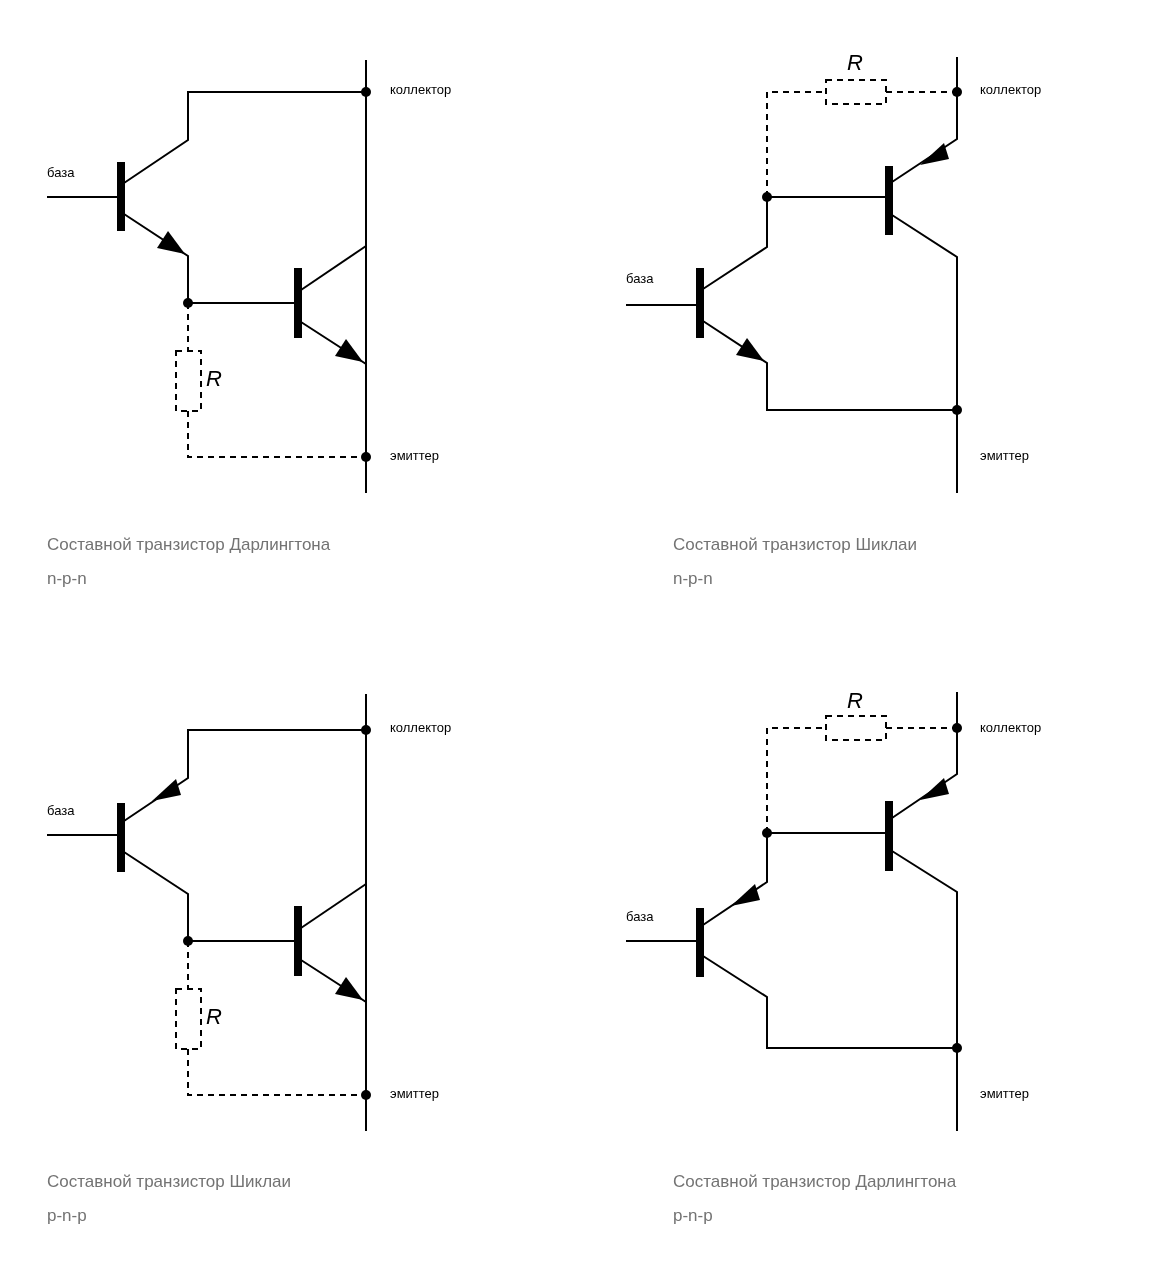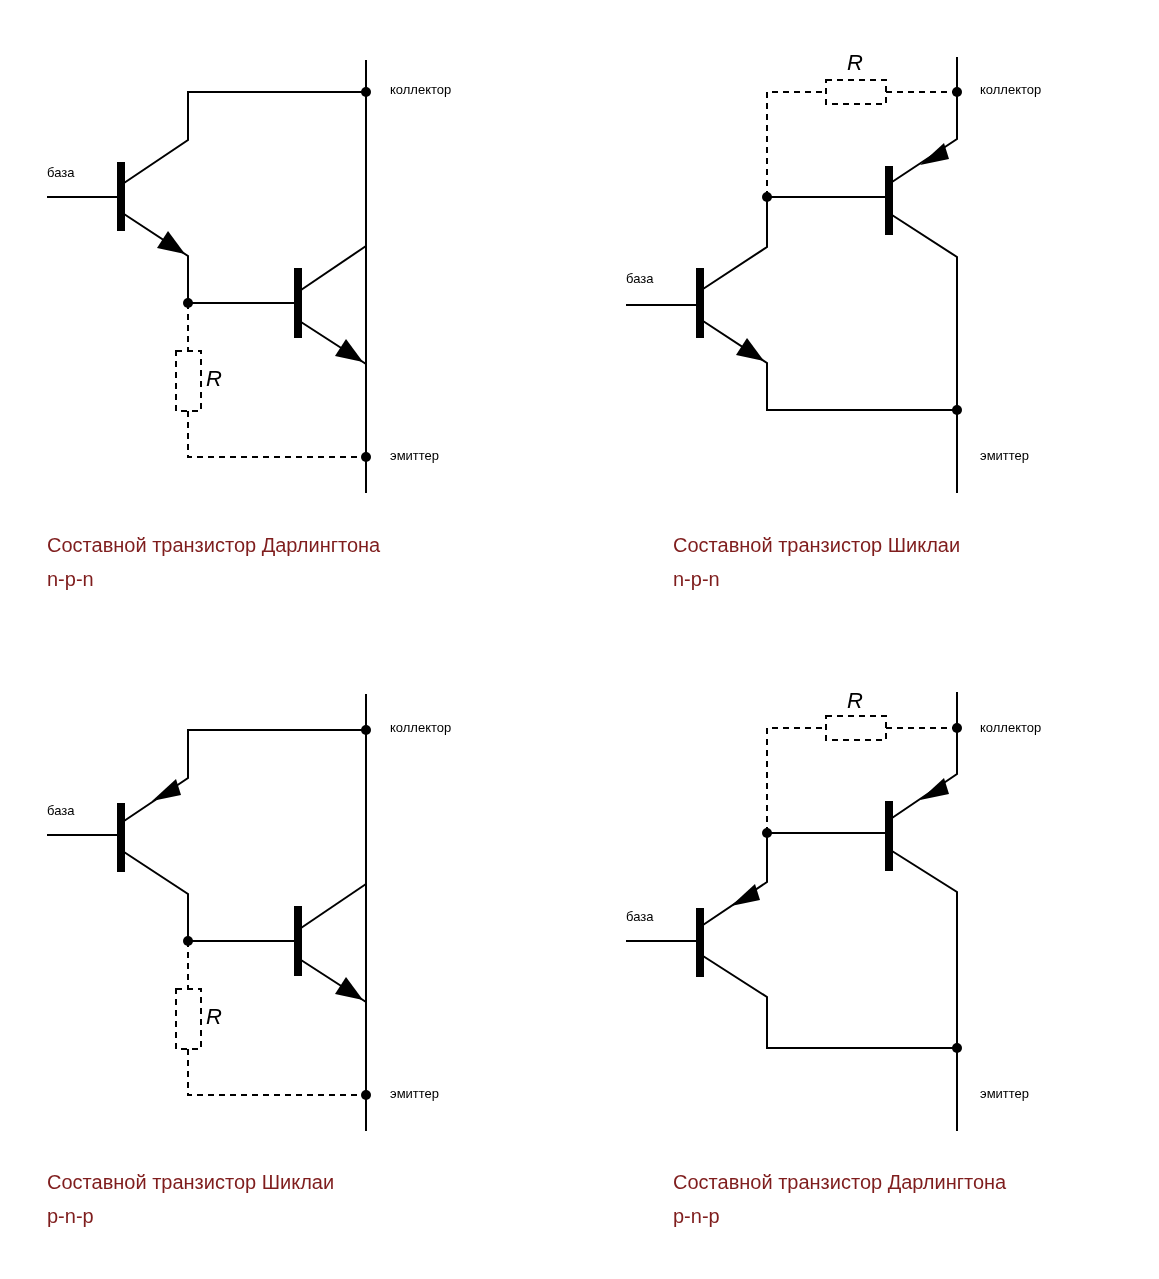--- a/index.html
+++ b/index.html
@@ -5,21 +5,21 @@
   html, body { margin:0; padding:0; background:#ffffff; }
   body { width:1159px; height:1279px; position:relative; overflow:hidden; font-family:"Liberation Sans", sans-serif; }
   svg#canvas { position:absolute; left:0; top:0; }
   .wire { stroke:#000; stroke-width:2; fill:none; }
   .dash { stroke:#000; stroke-width:2; fill:none; stroke-dasharray:6 5; }
   .bar { fill:#000; }
   .dot { fill:#000; }
   .arrow { fill:#000; }
   .pin-label { font-family:"Liberation Sans", sans-serif; font-size:13px; fill:#000; }
   .r-label { font-family:"Liberation Sans", sans-serif; font-size:22px; font-style:italic; fill:#000; }
-  .caption { position:absolute; font-family:"Liberation Sans", sans-serif; font-size:20px; line-height:34px; color:#7f1d1d; white-space:nowrap; }
+  .caption { position:absolute; font-family:"Liberation Sans", sans-serif; font-size:17px; line-height:34px; color:#737373; white-space:nowrap; }
 </style>
 </head>
 <body>
 
 <svg id="canvas" width="1159" height="1279" viewBox="0 0 1159 1279">
 
   <g>
     <line class="wire" x1="366" y1="60" x2="366" y2="493"></line>
     <polyline class="wire" points="366,92 188,92 188,140 124,183"></polyline>
     <line class="wire" x1="47" y1="197" x2="118" y2="197"></line>

